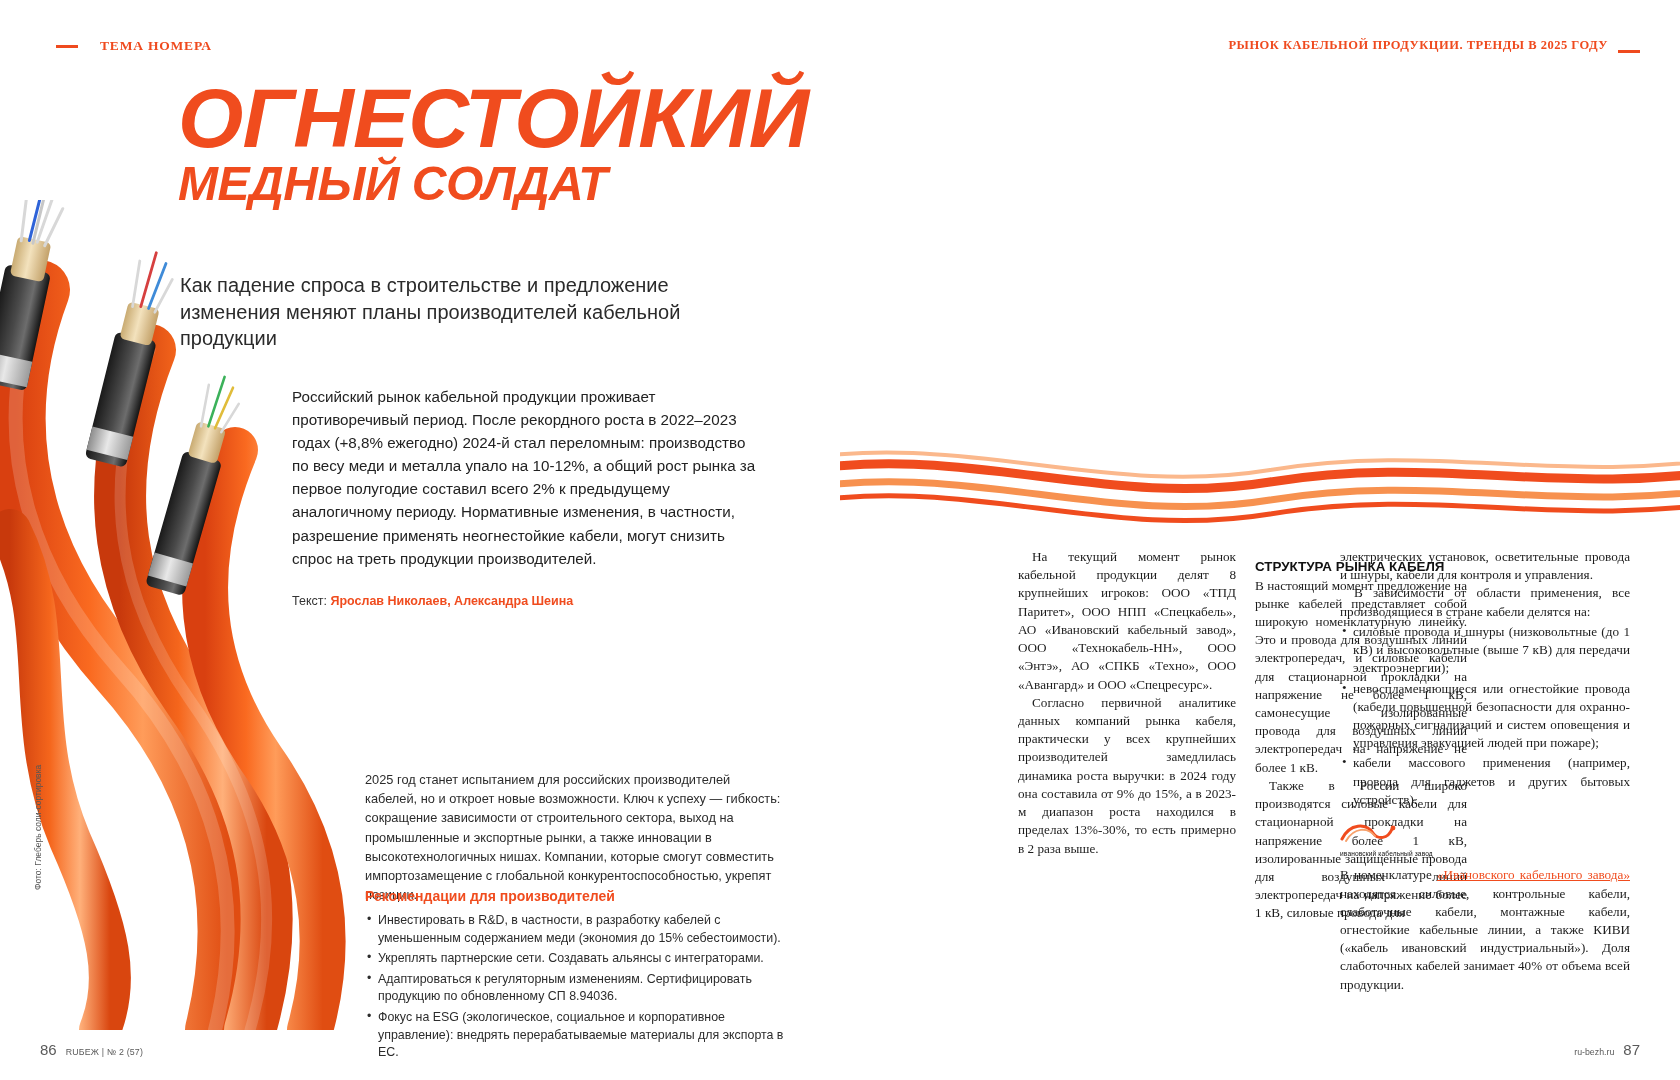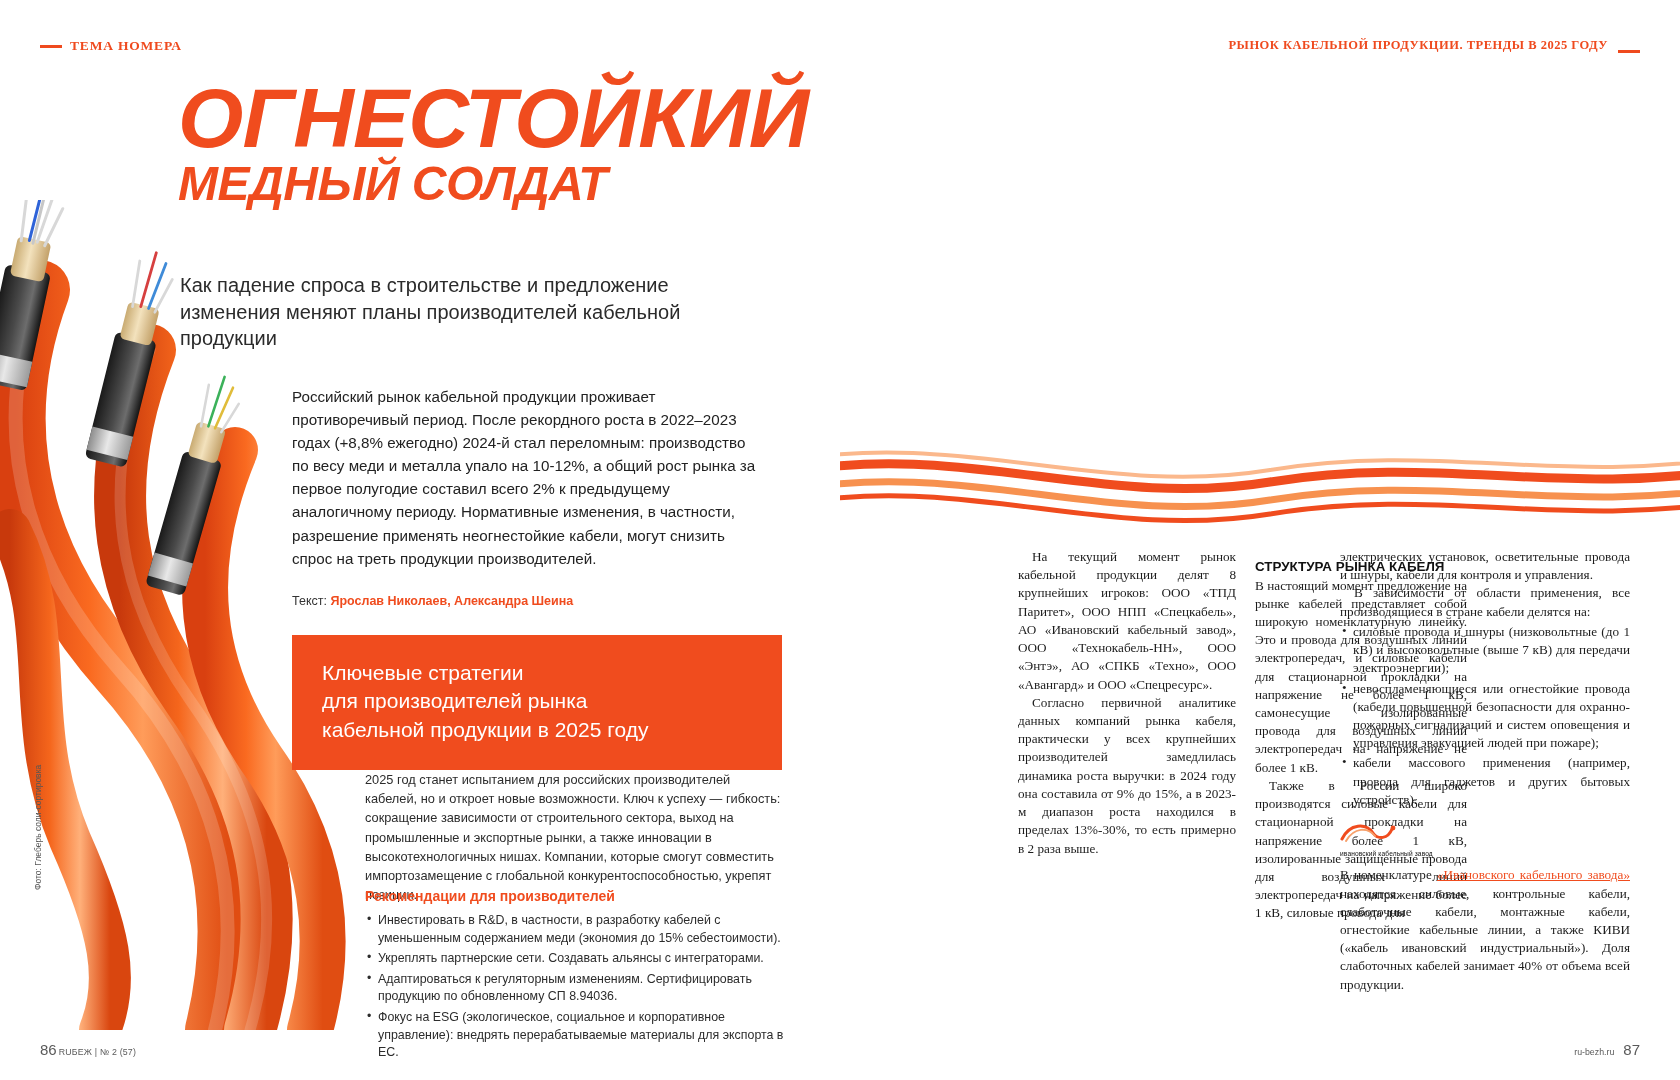--- a/index.html
+++ b/index.html
@@ -11,22 +11,22 @@
     overflow:hidden;
     position:relative;
   }
   .spread { position:absolute; inset:0; display:flex; }
   .page { position:relative; height:100%; background:#fff; }
   .page-left { width:840px; }
   .page-right { width:840px; }
 
   
   .rubric-bar {
-    position:absolute; top:38px; left:40px;
-    display:flex; align-items:center; gap:8px;
+    position:absolute; top:38px; left:56px;
+    display:flex; align-items:center; gap:22px;
   }
   .rubric-dash { width:22px; height:3px; background:#ef4a1e; }
   .rubric-label {
     color:#ef4a1e; font-family:"Liberation Serif", serif;
     font-weight:700; font-size:13.5px; letter-spacing:0.06em;
   }
   .running-right {
     position:absolute; top:38px; right:40px;
     display:flex; align-items:flex-end; gap:10px;
   }
@@ -136,21 +136,21 @@
   .col li:before { content:"•"; position:absolute; left:2px; top:-1px; }
 
   .logo-block { margin:12px 0 8px 0; }
   .logo-mark { width:58px; height:22px; }
   .logo-cap { font-size:6.6px; letter-spacing:0.02em; color:#111; font-family:"Liberation Sans", sans-serif; margin-top:1px; }
   .link { color:#f04c1e; text-decoration:underline; }
 
   
   .folio-left {
     position:absolute; left:40px; bottom:22px;
-    display:flex; align-items:baseline; gap:2px;
+    display:flex; align-items:baseline; gap:9px;
   }
   .folio-num { font-size:15px; color:#5a5a5a; }
   .folio-meta { font-size:8.8px; color:#5a5a5a; letter-spacing:0.02em; }
   .folio-right {
     position:absolute; right:40px; bottom:22px;
     display:flex; align-items:baseline; gap:9px;
   }
   .folio-site { font-size:8.8px; color:#5a5a5a; }
 </style>
 </head>
@@ -253,25 +253,20 @@
     </div>
 
     <div class="deck">Как падение спроса в строительстве и предложение изменения меняют планы производителей кабельной продукции</div>
 
     <div class="lead">Российский рынок кабельной продукции проживает противоречивый период. После рекордного роста в 2022–2023 годах (+8,8% ежегодно) 2024-й стал переломным: производство по весу меди и металла упало на 10-12%, а общий рост рынка за первое полугодие составил всего 2% к предыдущему аналогичному периоду. Нормативные изменения, в частности, разрешение применять неогнестойкие кабели, могут снизить спрос на треть продукции производителей.</div>
 
     <div class="byline">
       <span>Текст: </span><b>Ярослав Николаев, Александра Шеина</b>
     </div>
 
-    <div class="keybox">
-      <div>Ключевые стратегии</div>
-      <div>для производителей рынка</div>
-      <div>кабельной продукции в 2025 году</div>
-    </div>
 
     <div class="body-left">2025 год станет испытанием для российских производителей кабелей, но и откроет новые возможности. Ключ к успеху — гибкость: сокращение зависимости от строительного сектора, выход на промышленные и экспортные рынки, а также инновации в высокотехнологичных нишах. Компании, которые смогут совместить импортозамещение с глобальной конкурентоспособностью, укрепят позиции.</div>
 
     <div class="rec-title">Рекомендации для производителей</div>
     <ul class="rec-list">
       <li>Инвестировать в R&amp;D, в частности, в разработку кабелей с уменьшенным содержанием меди (экономия до 15% себестоимости).</li>
       <li>Укреплять партнерские сети. Создавать альянсы с интеграторами.</li>
       <li>Адаптироваться к регуляторным изменениям. Сертифицировать продукцию по обновленному СП 8.94036.</li>
       <li>Фокус на ESG (экологическое, социальное и корпоративное управление): внедрять перерабатываемые материалы для экспорта в ЕС.</li>
     </ul>

